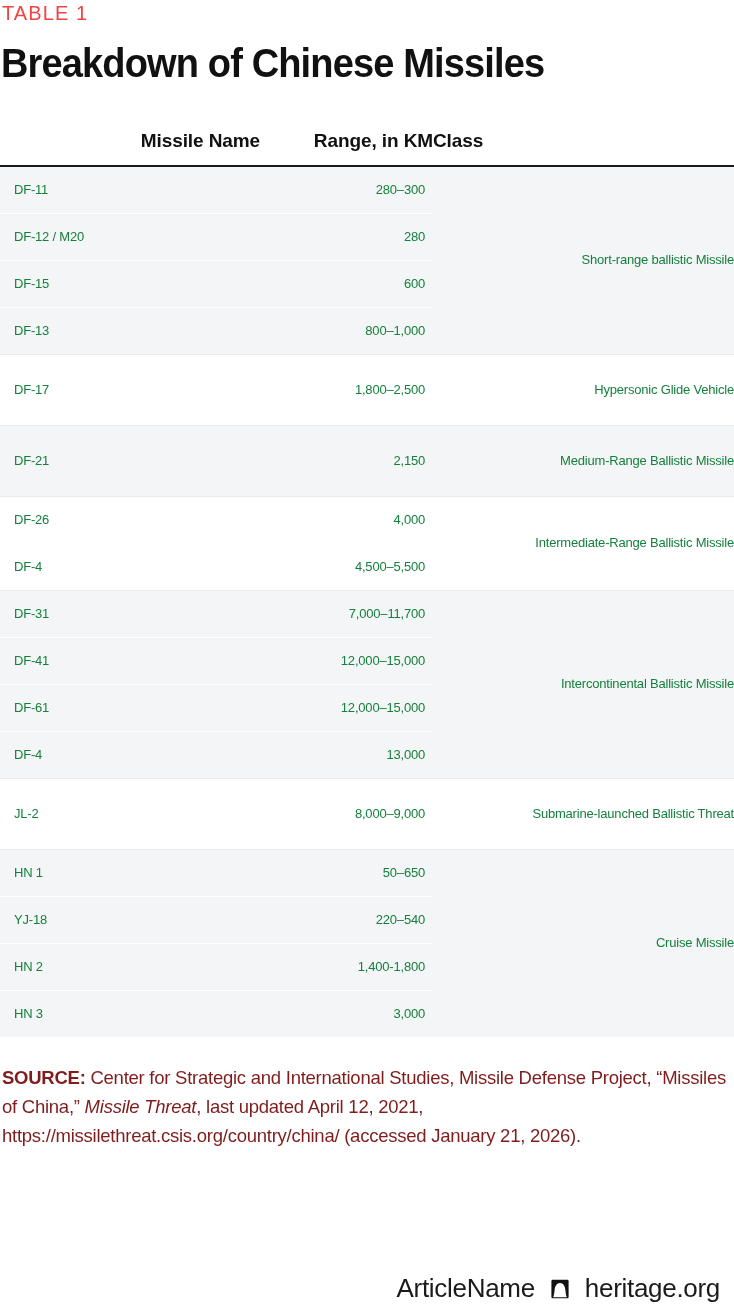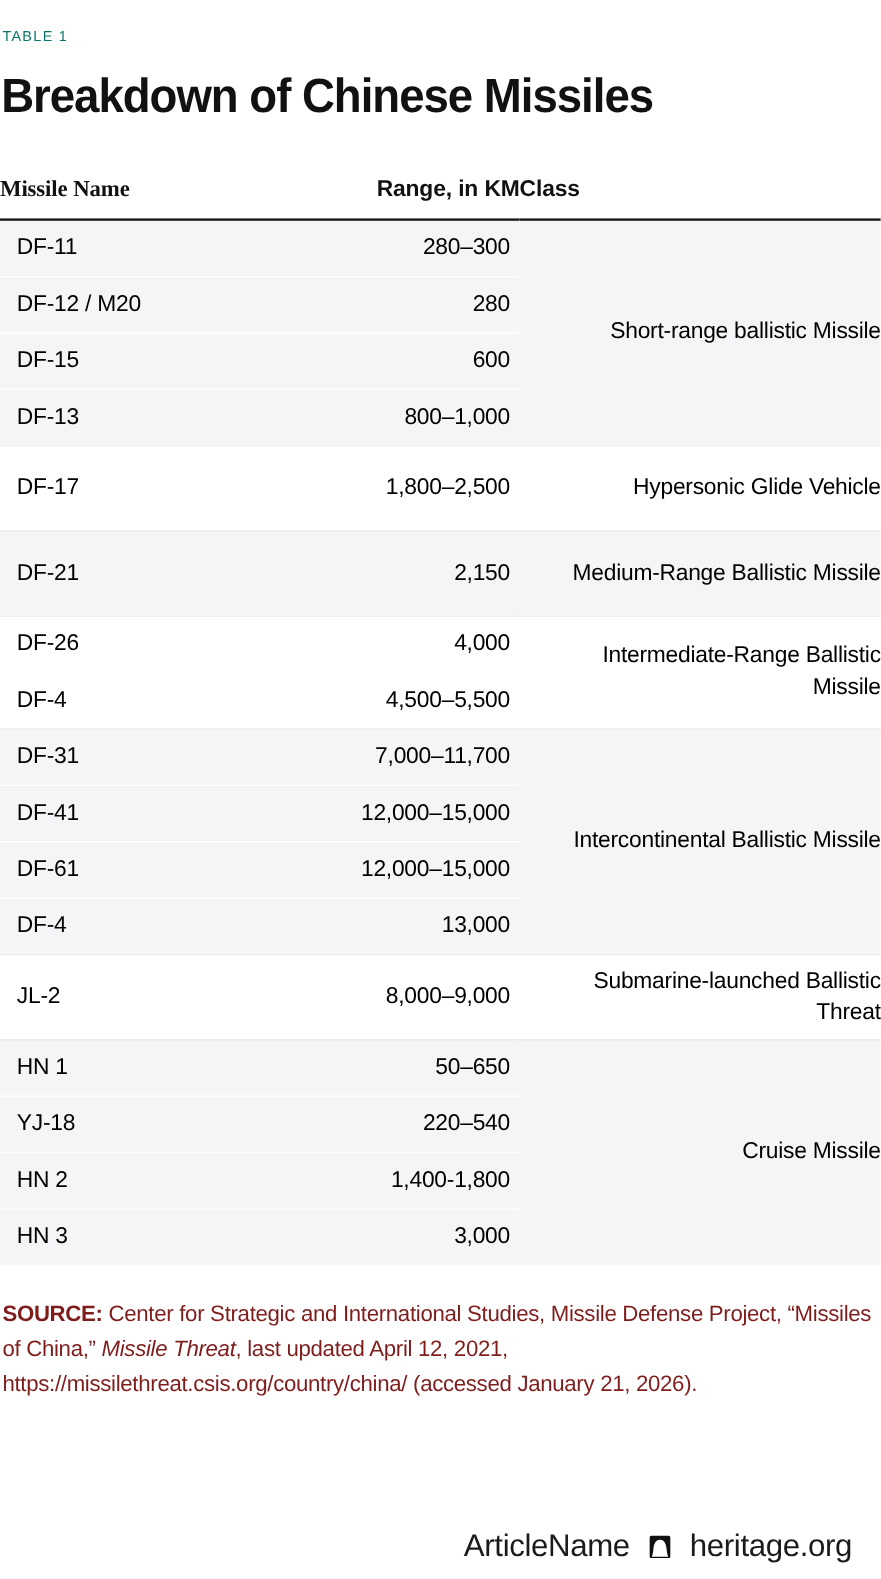--- a/index.html
+++ b/index.html
@@ -18,25 +18,25 @@
   }
   .page {
     width: 734px;
     height: 1316px;
     padding: 0 0 0 0;
     position: relative;
   }
 
   
   .table-label {
-    font-size: 12px;
+    font-size: 20px;
     letter-spacing: 1.1px;
-    color: #0f766e;
+    color: #ef4444;
     font-weight: 400;
-    padding: 21px 0 0 2px;
+    padding: 4px 0 0 2px;
     line-height: 18px;
   }
   .table-title {
     font-size: 40px;
     font-weight: 700;
     letter-spacing: -0.9px;
     line-height: 46px;
     padding: 18px 0 0 1px;
     color: #111111;
     transform: scaleX(0.95);
@@ -60,28 +60,28 @@
 
   table.missiles thead th {
     font-size: 19px;
     font-weight: 700;
     color: #111111;
     padding: 0 0 13px 0;
     vertical-align: bottom;
     border-bottom: 2.5px solid #1a1a1a;
     letter-spacing: -0.1px;
   }
-  th.h-name  { text-align: left;  padding-left: 14px; font-family: Liberation Serif, serif; }
+  th.h-name  { text-align: right;  padding-left: 14px; }
   th.h-range { text-align: right; padding-right: 8px; }
   th.h-class { text-align: left;  padding-left: 10px; }
 
   table.missiles tbody td {
-    font-size: 19px;
+    font-size: 13px;
     font-weight: 400;
-    color: #000000;
+    color: #15803d;
     line-height: 26px;
     letter-spacing: -0.2px;
     vertical-align: middle;
   }
   td.d-name {
     text-align: left;
     padding-left: 14px;
     padding-right: 6px;
   }
   td.d-range {
@@ -122,21 +122,21 @@
     color: #7f1d1d;
     letter-spacing: -0.25px;
   }
   .source b { font-weight: 700; }
   .source i { font-style: italic; }
 
   
   .footer {
     position: absolute;
     left: 0;
-    right: 18px;
+    right: 8px;
     bottom: 12px;
     display: flex;
     align-items: center;
     justify-content: flex-end;
     gap: 13px;
     padding-right: 6px;
     font-size: 26px;
     color: #1b1b1b;
     letter-spacing: -0.3px;
   }

